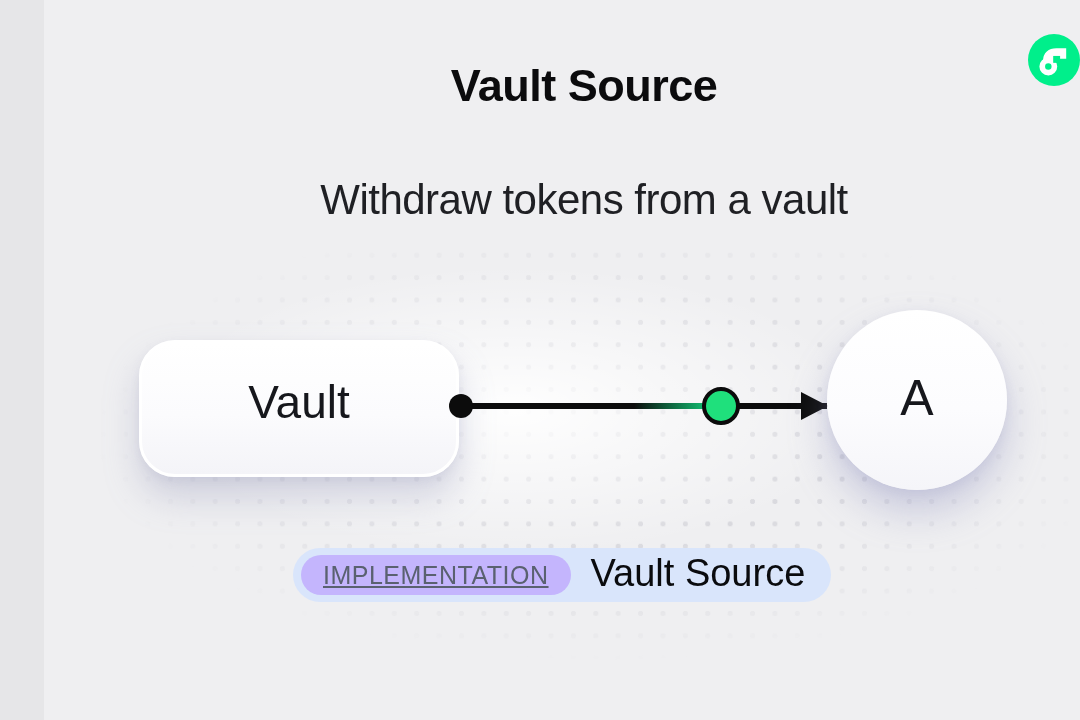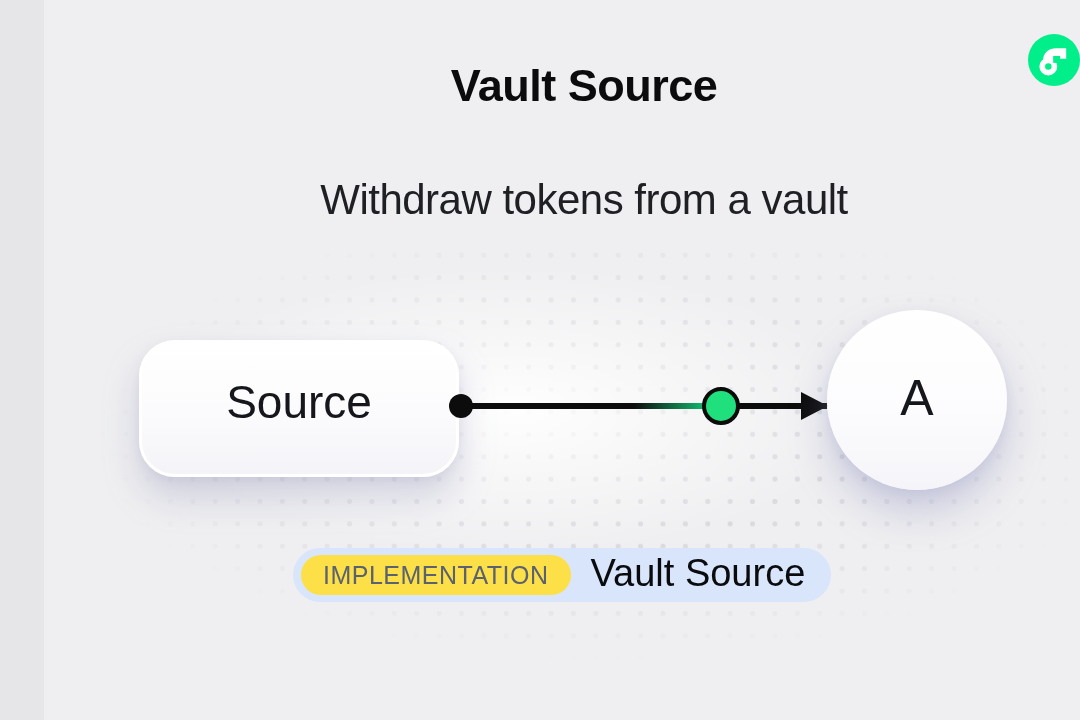--- a/index.html
+++ b/index.html
@@ -66,23 +66,23 @@
     display:flex;align-items:center;justify-content:center;
   }
   .account-node .node-label{font-size:50px;color:#16171c;transform:translateY(-2px);}
   
   .badge{
     position:absolute;left:249px;top:548px;height:54px;z-index:4;
     background:#d9e5fb;border-radius:27px;
     display:inline-flex;align-items:center;padding:0 26px 0 8px;
   }
   .badge .tag{
-    height:40px;border-radius:20px;background:#fde047;
+    height:40px;border-radius:20px;background:#c4b5fd;
     display:flex;align-items:center;padding:0 22px;
-    font-size:25px;font-weight:500;letter-spacing:0.5px;color:#5a6170;
+    font-size:25px;font-weight:500;letter-spacing:0.5px;color:#5a6170;text-decoration:underline;
   }
   .badge .badge-label{margin-left:20px;font-size:38px;color:#0a0b0e;transform:translateY(-2px);}
 </style>
 </head>
 <body>
 
 <div class="canvas">
 
   <div class="dots"></div>
   <div class="glow"></div>
@@ -97,21 +97,21 @@
     <rect x="31" y="27" width="8.5" height="8.5" fill="#00ef8b"></rect>
   </svg>
 
   <div class="edge-line"></div>
   <div class="edge-trail"></div>
   <div class="edge-start-dot"></div>
   <div class="arrowhead"></div>
   <div class="token-dot"></div>
 
   <div class="vault-node">
-    <span class="node-label">Source</span>
+    <span class="node-label">Vault</span>
   </div>
 
   <div class="account-node">
     <span class="node-label">A</span>
   </div>
 
   <div class="badge">
     <span class="tag">IMPLEMENTATION</span>
     <span class="badge-label">Vault Source</span>
   </div>

